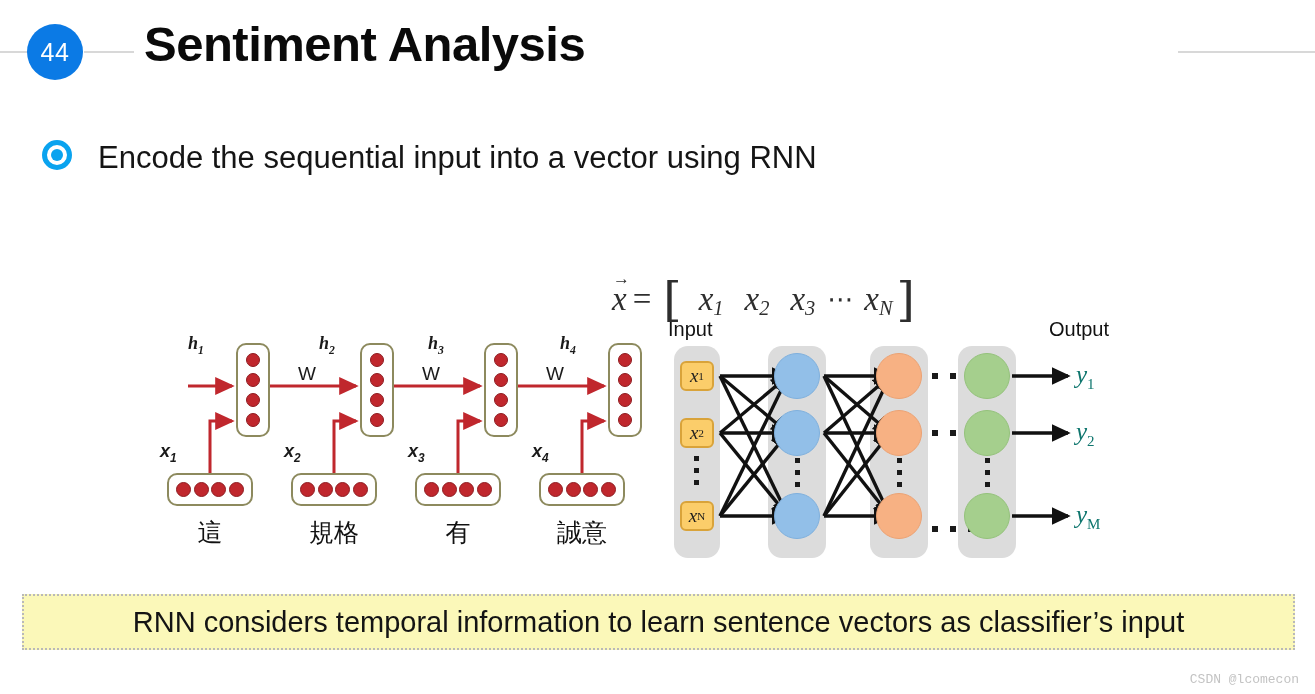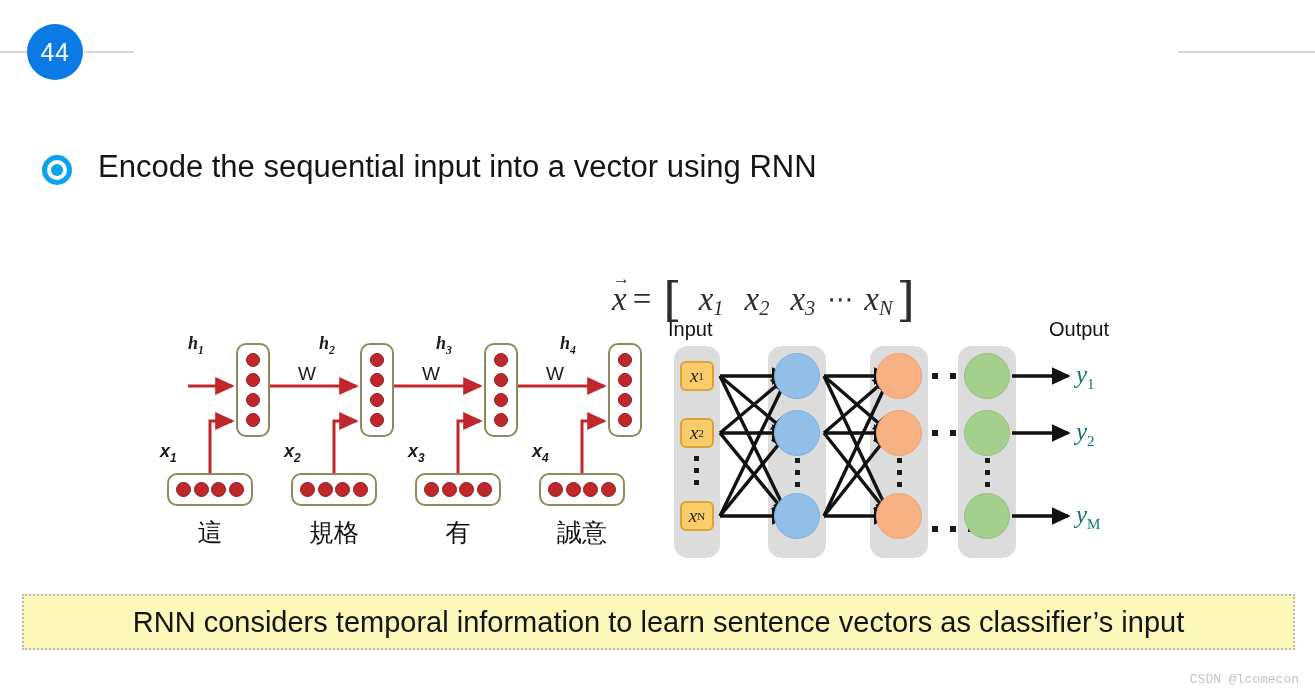--- a/index.html
+++ b/index.html
@@ -35,21 +35,21 @@
     letter-spacing: 0.5px;
   }
   #slide-title {
     position: absolute; left: 144px; top: 16px;
     font-size: 49px; font-weight: bold; color: #0a0a0a;
     letter-spacing: -0.5px;
     white-space: nowrap;
   }
 
   
-  #bullet-row { position: absolute; left: 42px; top: 140px; display: flex; align-items: flex-end; margin-top: 9px; }
+  #bullet-row { position: absolute; left: 42px; top: 140px; display: flex; align-items: flex-start; }
   #bullet-icon {
     width: 30px; height: 30px; border-radius: 50%;
     border: 5px solid #0aa3ef;
     background: #ffffff;
     position: relative;
     flex: 0 0 auto;
   }
   #bullet-icon::after {
     content: ""; position: absolute; left: 4px; top: 4px;
     width: 12px; height: 12px; border-radius: 50%; background: #0aa3ef;
@@ -190,20 +190,21 @@
   }
 </style>
 </head>
 <body>
 
 <div id="header">
   <div id="hdr-line-left"></div>
   <div id="hdr-line-mid"></div>
   <div id="hdr-line-right"></div>
   <div id="slide-badge">44</div>
+  <div id="slide-title">Sentiment Analysis</div>
 </div>
 
 <div id="bullet-row">
   <div id="bullet-icon"></div>
   <div id="bullet-text">Encode the sequential input into a vector using RNN</div>
 </div>
 
 <div id="vector-formula">
   <span class="vf-xvec">
     <span class="vf-arrow">→</span><span>x</span>
@@ -273,21 +274,21 @@
       <span class="dot"></span>
       <span class="dot"></span>
       <span class="dot"></span>
       <span class="dot"></span>
     </div>
     <div class="word-text" style="left:17px;">規格</div>
   </div>
 
   <div class="rnn-step" style="left:248px;">
     <div class="w-label" style="left:24px;">W</div>
-    <div class="h-label" style="left:38px;"><span>h</span><sub>3</sub></div>
+    <div class="h-label" style="left:30px;"><span>h</span><sub>3</sub></div>
     <div class="hidden-box" style="left:86px;">
       <span class="dot"></span>
       <span class="dot"></span>
       <span class="dot"></span>
       <span class="dot"></span>
     </div>
     <div class="x-label" style="left:10px;"><span>x</span><sub>3</sub></div>
     <div class="word-box" style="left:17px;">
       <span class="dot"></span>
       <span class="dot"></span>

